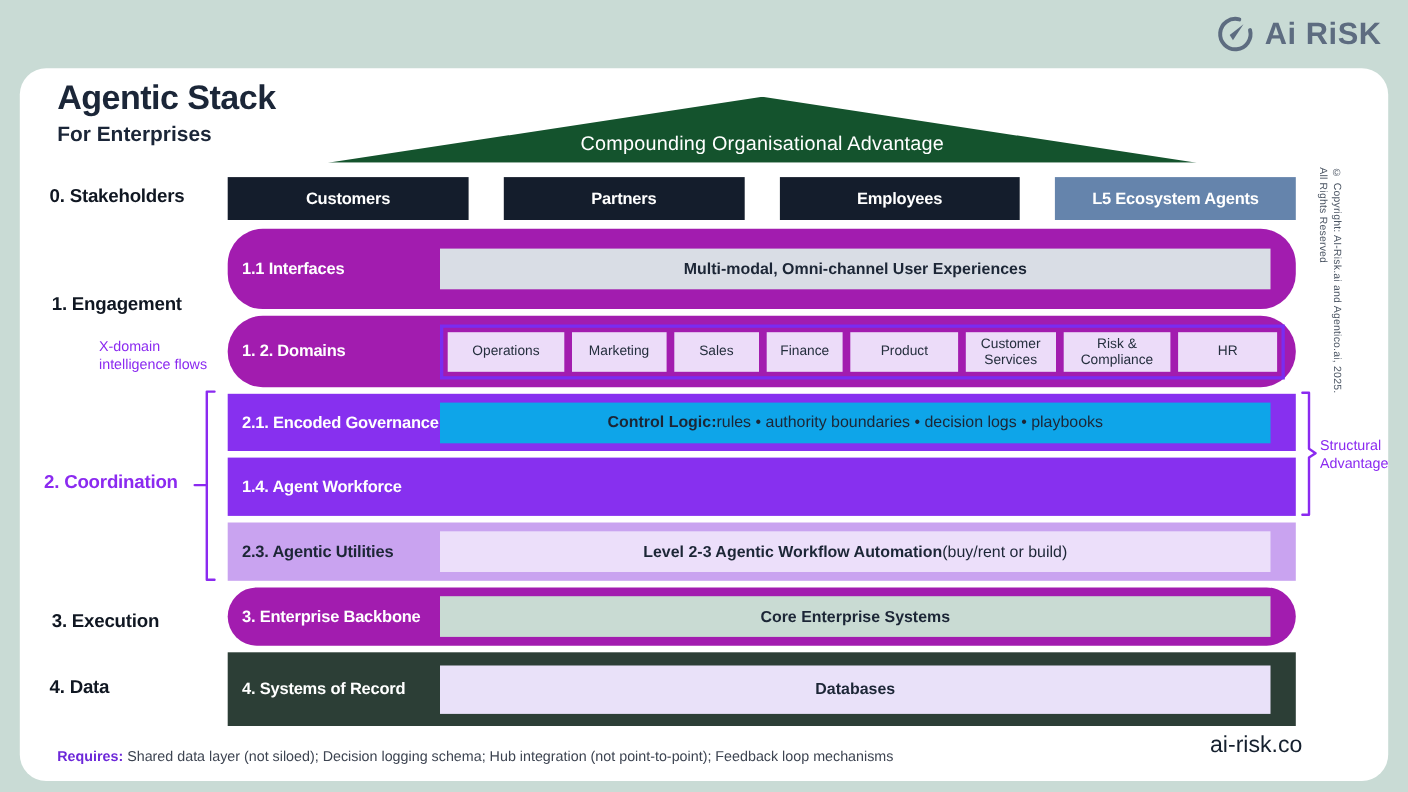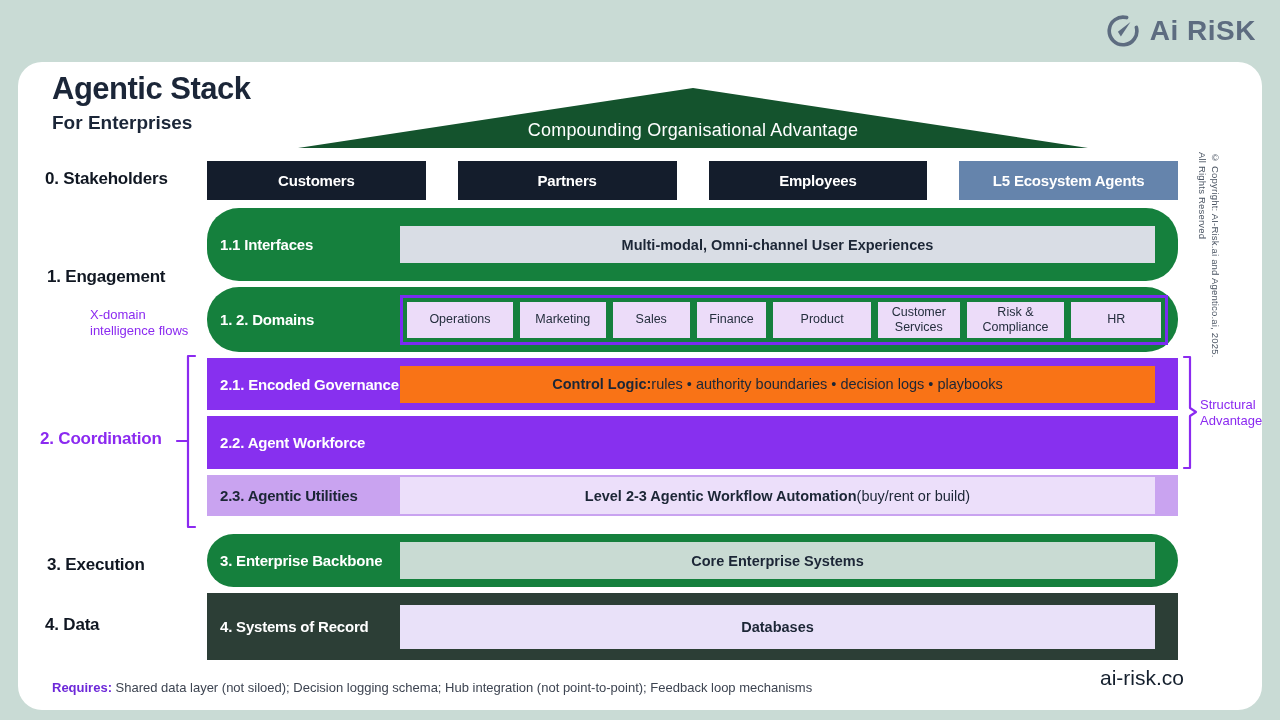--- a/index.html
+++ b/index.html
@@ -27,27 +27,27 @@
   .note { position:absolute; left:90px; top:307px; width:120px; font-size:13px; color:#8b2af0; line-height:1.25; }
 
   
   .rowband { position:absolute; left:207px; width:971px; display:flex; align-items:center; }
   .row-label { width:193px; padding-left:13px; font-size:15px; font-weight:bold; letter-spacing:-0.2px; color:#ffffff; }
   .row-label.dark { color:#1c2636; }
   .row-content { flex:1; margin-right:23px; display:flex; align-items:center; justify-content:center;
                  font-size:14.5px; color:#1c2636; text-align:center; }
   .bold { font-weight:bold; }
 
-  .r-slate { background:#15803d;border-radius:32px; }
+  .r-slate { background:#a21caf;border-radius:32px; }
   .r-purple { background:#8730ef; }
   .r-lpurple { background:#c9a3f0; }
   .r-green { background:#2c3e36; }
 
   .c-gray { background:#d9dde5; height:37px; }
-  .c-mpurple { background:#f97316; height:37px; }
+  .c-mpurple { background:#0ea5e9; height:37px; }
   .c-lpurple { background:#ecdffa; height:37px; }
   .c-mint { background:#c9dbd3; height:37px; }
   .c-lav { background:#e9e1f9; height:44px; }
 
   .stakeholders { position:absolute; left:207px; top:161px; width:971px; height:39px; display:flex; gap:32px; }
   .stake-box { flex:1; background:#141d2c; color:#ffffff; font-weight:bold; font-size:15px;
                display:flex; align-items:center; justify-content:center; letter-spacing:-0.2px; }
   .stake-box.l5 { background:#6584ac; }
 
   .domains-wrap { flex:1; margin-right:10px; height:50px; border:3px solid #7a2cf0; display:flex; gap:7px; padding:4px; }
@@ -122,24 +122,24 @@
 
   <div class="rowband r-purple" style="top:358px; height:52px;">
     <div class="row-label">2.1. Encoded Governance</div>
     <div class="row-content c-mpurple">
       <span class="bold">Control Logic:</span>
         <span> rules • authority boundaries • decision logs • playbooks</span>
     </div>
   </div>
 
   <div class="rowband r-purple" style="top:416px; height:53px;">
-    <div class="row-label">2.2. Agent Workforce</div>
+    <div class="row-label">1.4. Agent Workforce</div>
   </div>
 
-  <div class="rowband r-lpurple" style="top:475px; height:41px;">
+  <div class="rowband r-lpurple" style="top:475px; height:53px;">
     <div class="row-label dark">2.3. Agentic Utilities</div>
     <div class="row-content c-lpurple">
       <span class="bold">Level 2-3 Agentic Workflow Automation</span>
         <span> (buy/rent or build)</span>
     </div>
   </div>
 
   <div class="rowband r-slate" style="top:534px; height:53px;">
     <div class="row-label">3. Enterprise Backbone</div>
     <div class="row-content c-mint bold">Core Enterprise Systems</div>

